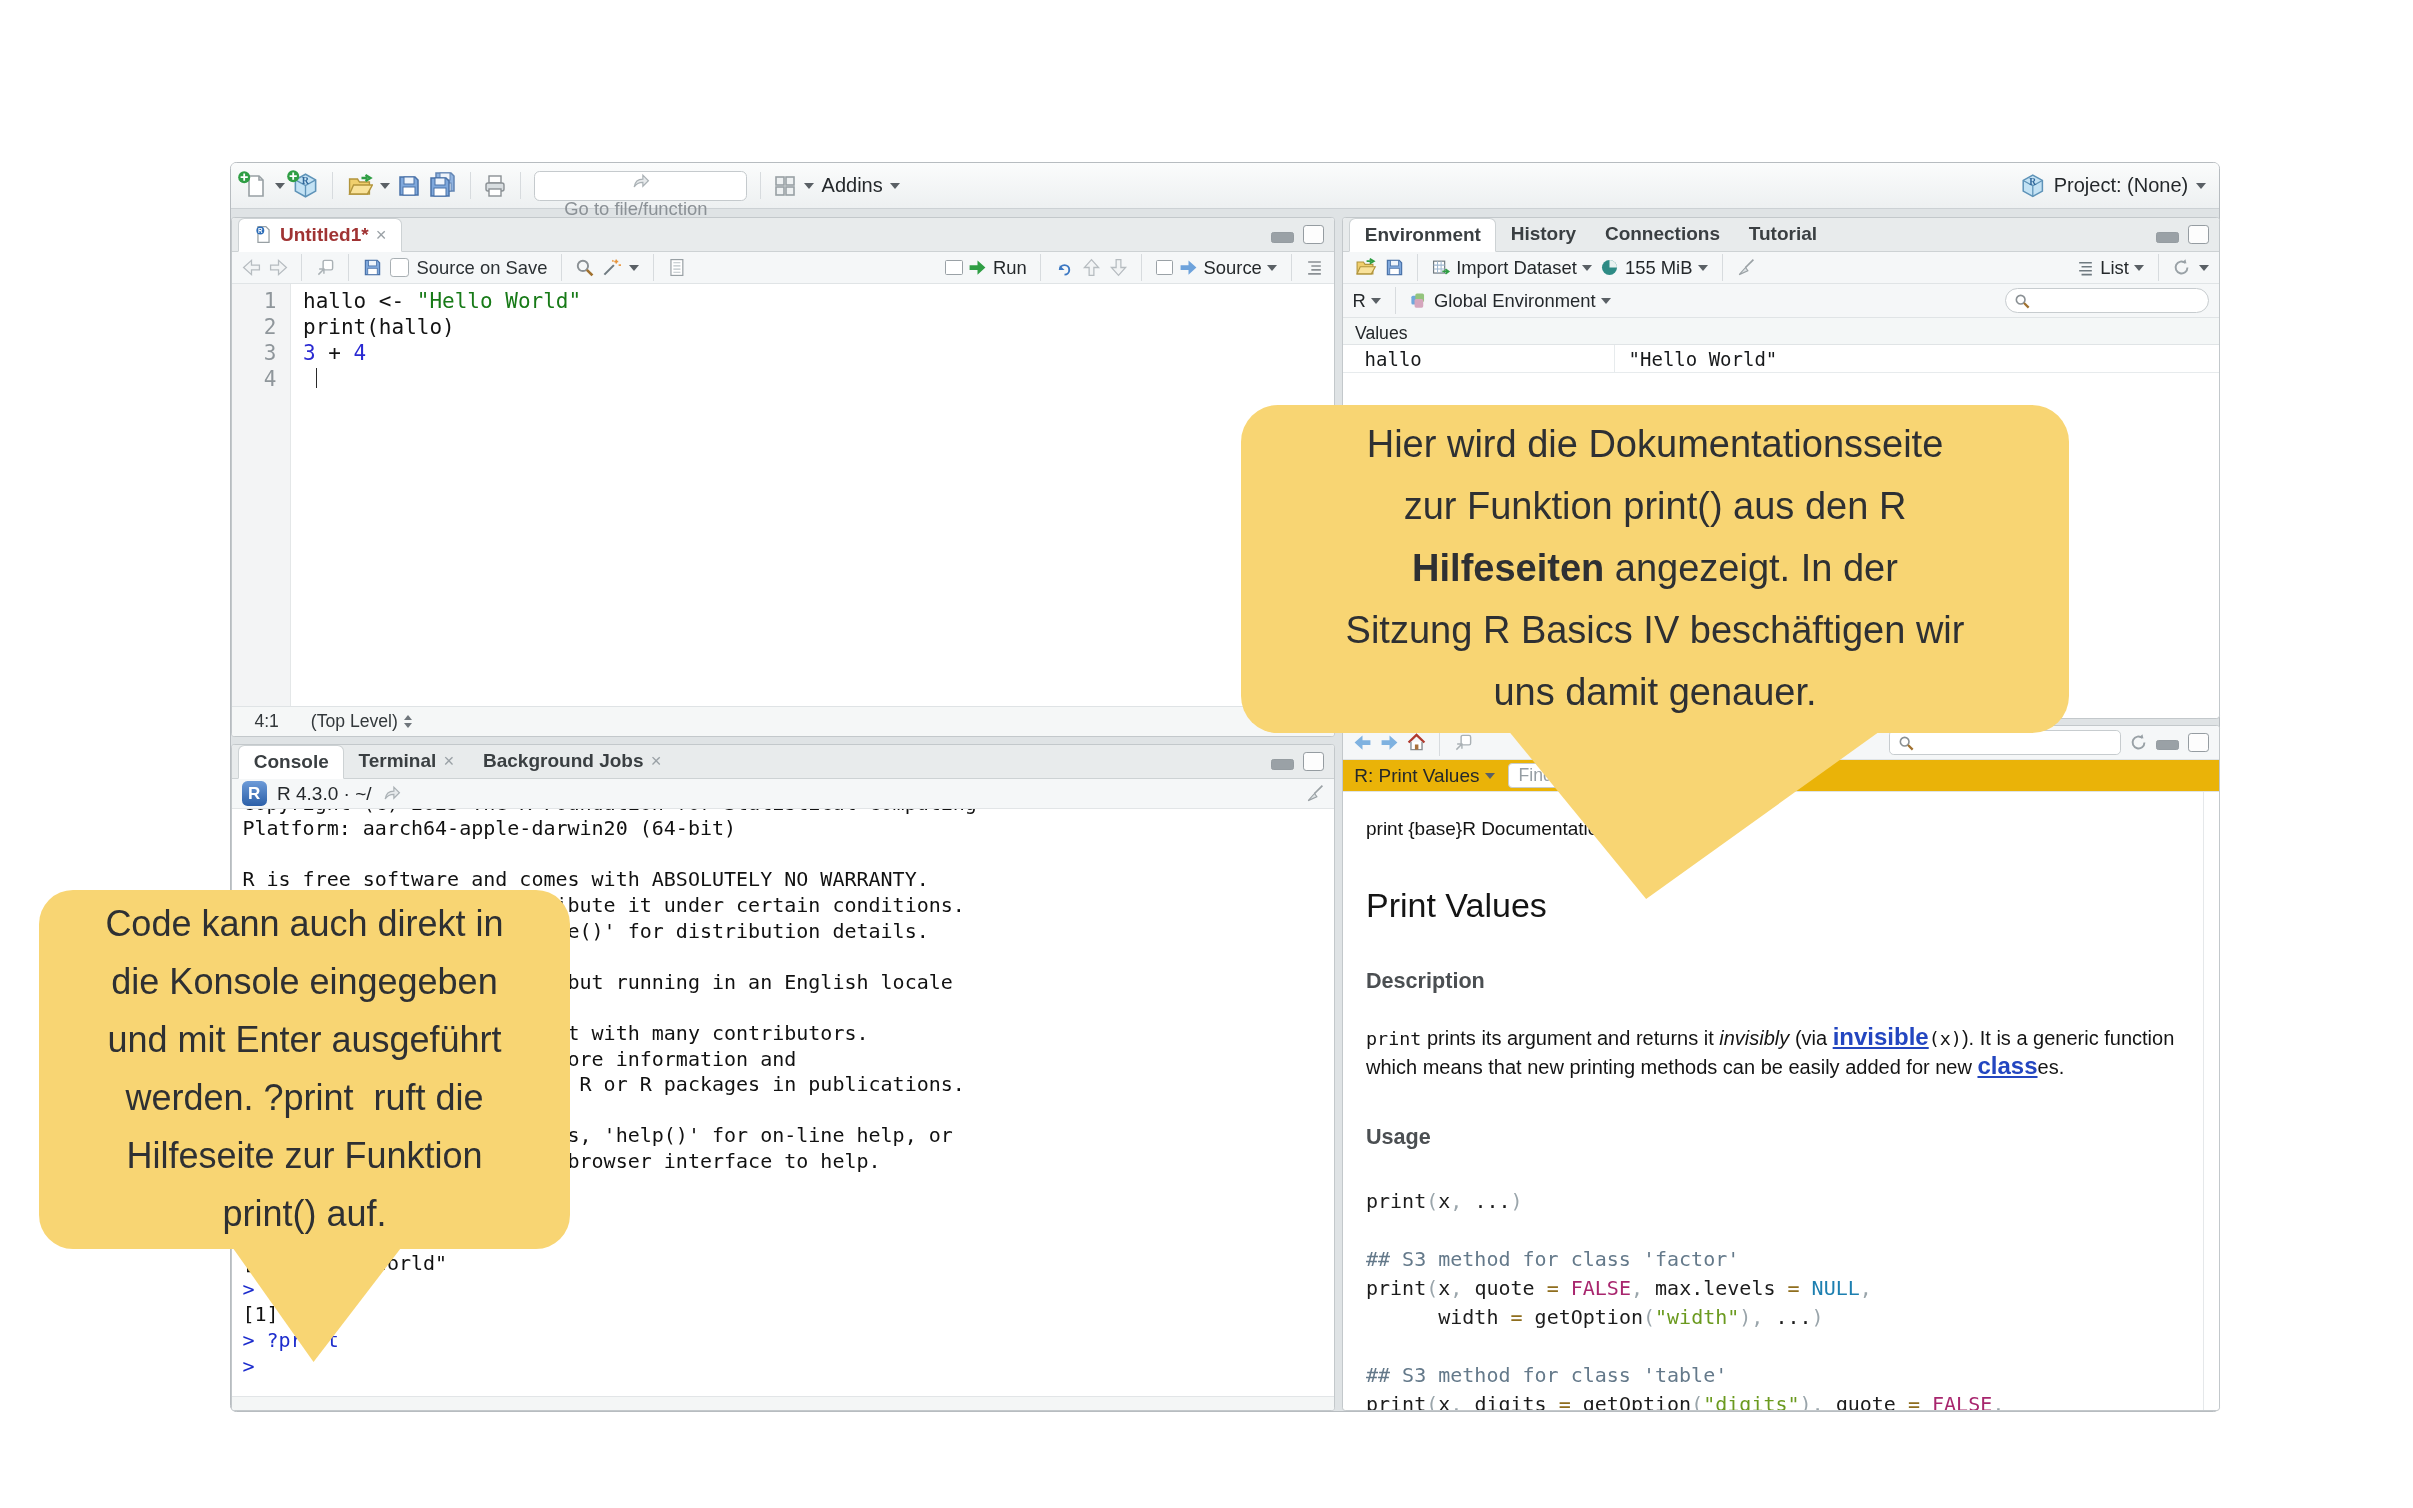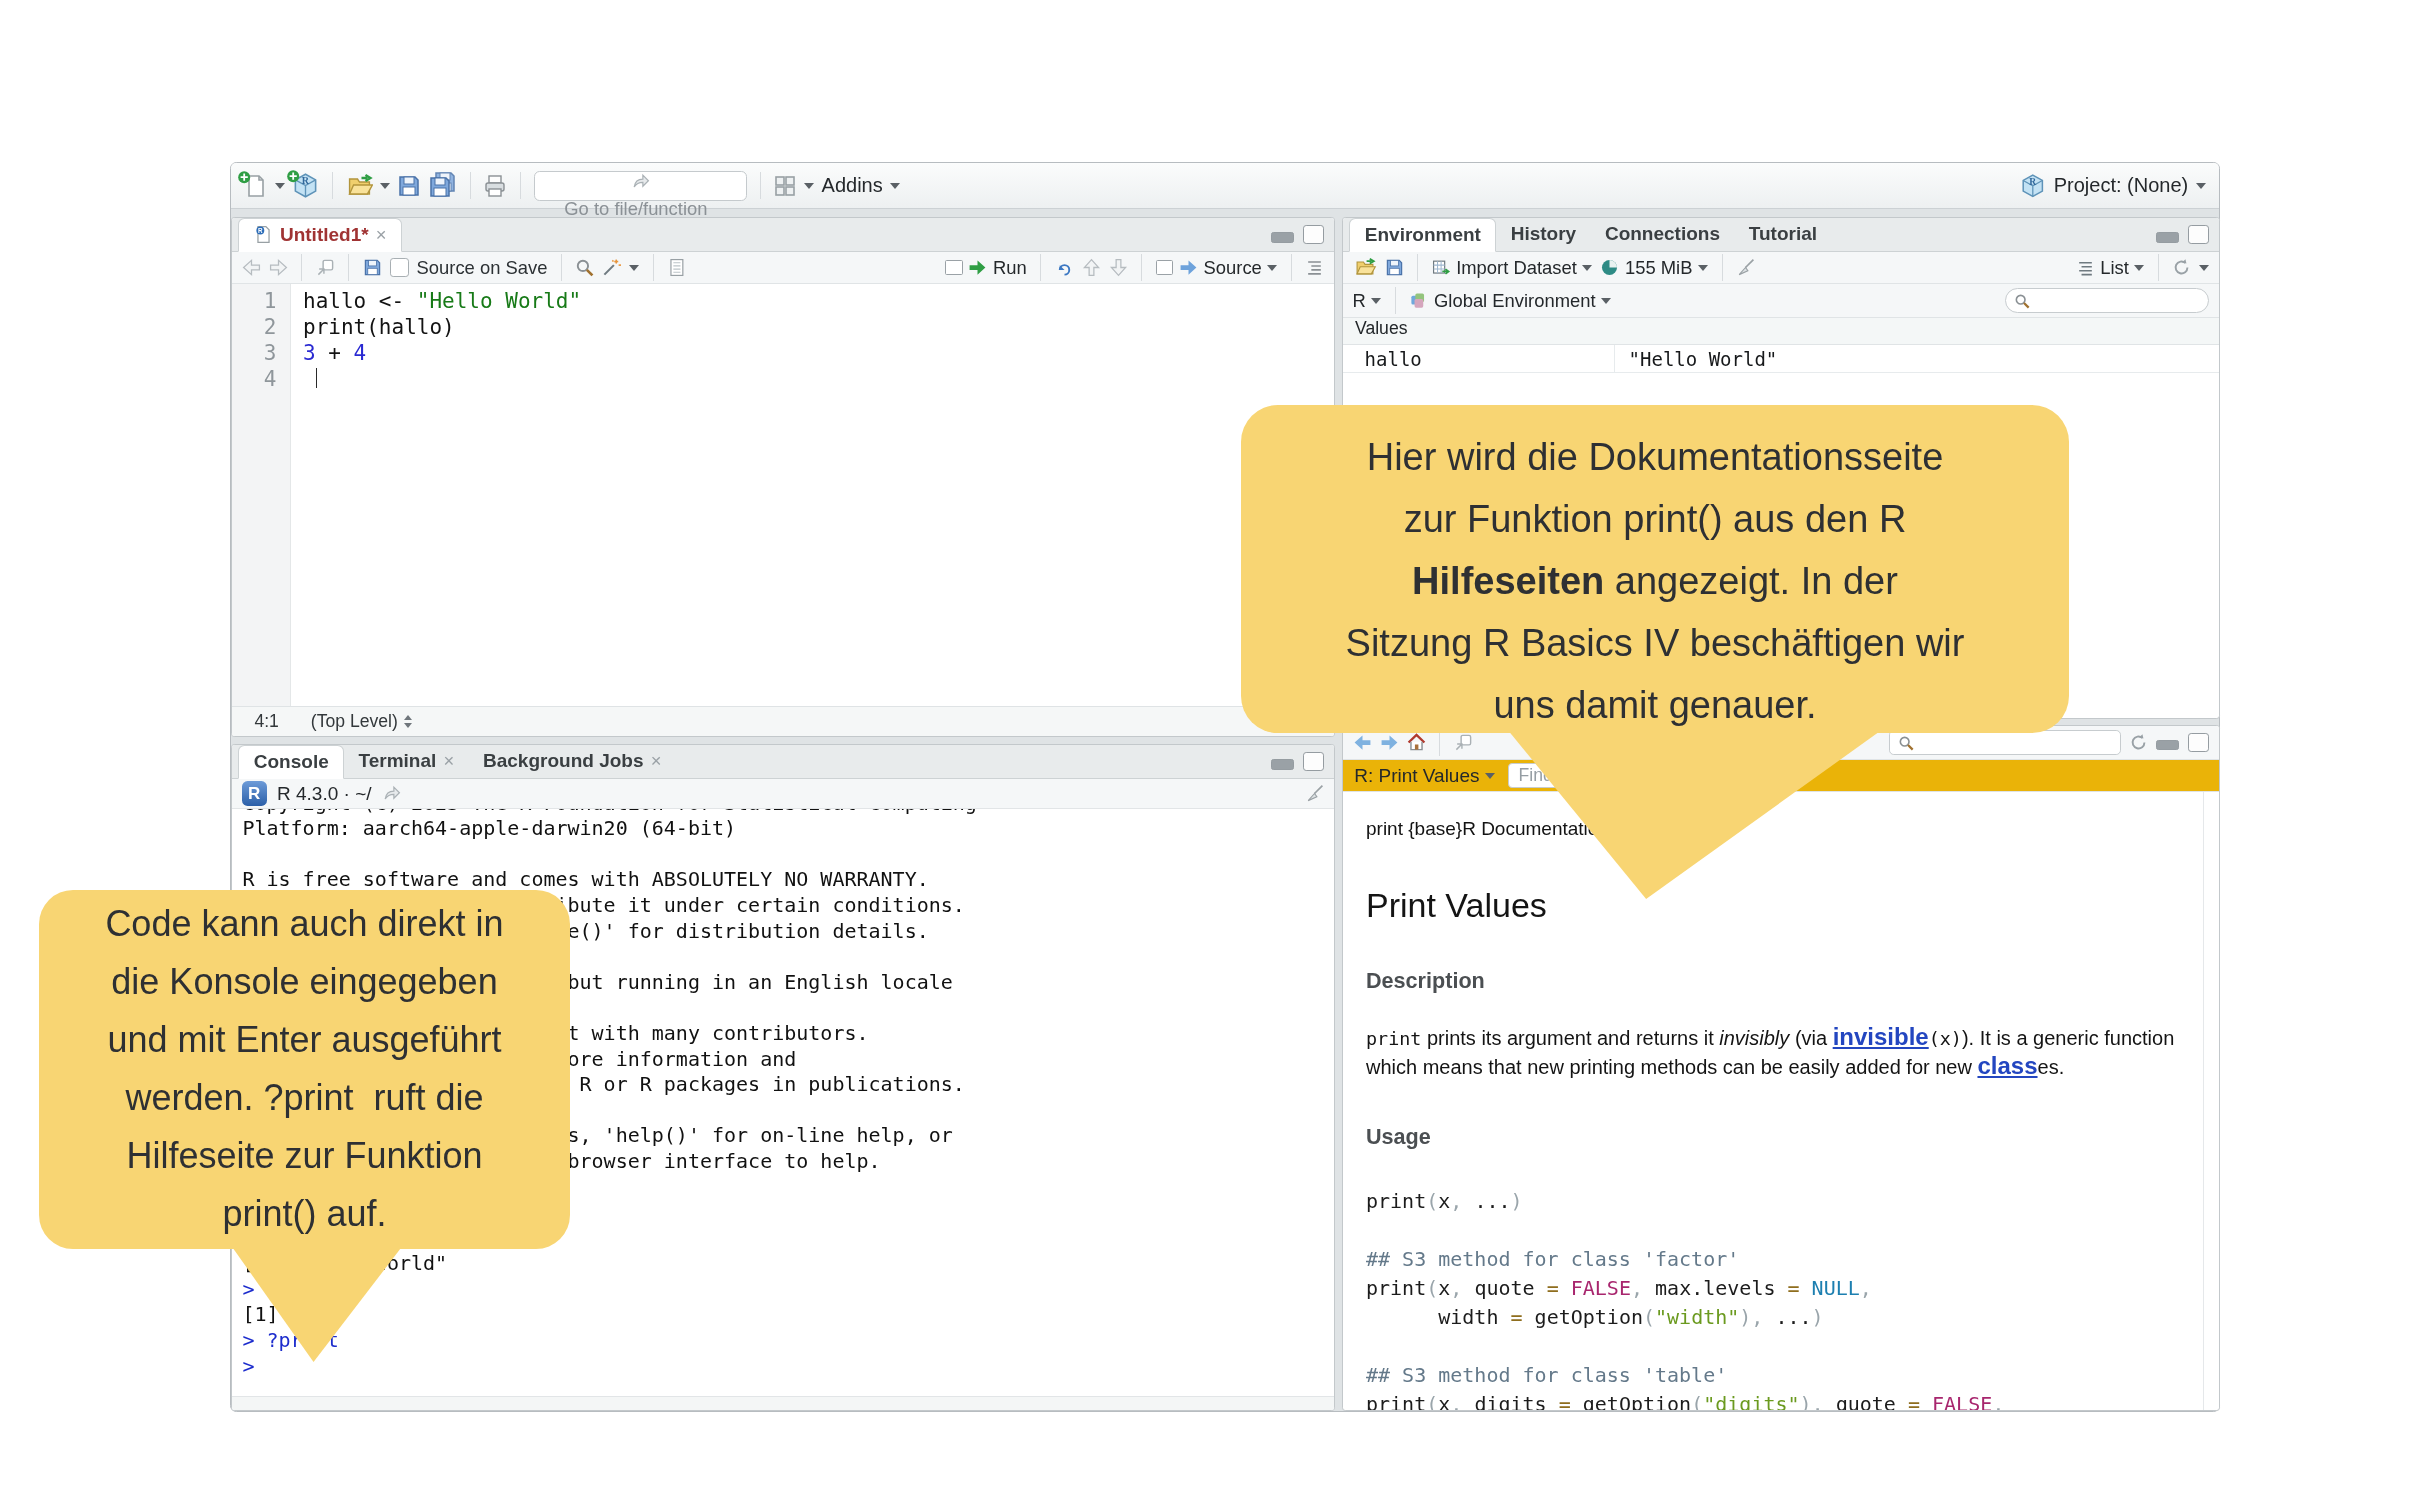--- a/index.html
+++ b/index.html
@@ -68,21 +68,21 @@
   .rlogo { width:25px; height:25px; border-radius:5.6px; background:linear-gradient(#6d9bd8,#2b5fa8); color:#fff; font-weight:700; font-size:17px; display:flex; align-items:center; justify-content:center; }
   .console-body { position:relative; font-family:"DejaVu Sans Mono","Liberation Mono",monospace; font-size:20px; line-height:25.6px; padding-left:10.4px; color:#111; height:603px; overflow:hidden; }
   .cline { white-space:pre; min-height:25.6px; }
   .c-cmd { color:#1c2ccd; }
   .c-clip { margin-top:-18.4px; }
   .console-foot { position:absolute; left:0; right:0; bottom:0; height:16px; background:#f4f6f6; border-top:0.8px solid #e2e5e7; }
 
   
   .env-row2 { height:34px; background:#f5f7f8; border-bottom:0.8px solid #e0e4e6; display:flex; align-items:center; gap:8px; padding:0 9.6px; font-size:18.4px; color:#2c3134; }
   .pill-search { margin-left:auto; width:204px; height:25px; border:0.8px solid #c7cccf; border-radius:12.8px; background:#fff; display:flex; align-items:center; gap:6.4px; padding:0 8px; }
-  .sec-hdr { height:27px; background:#f4f7f7; border-bottom:0.8px solid #e0e4e6; display:flex; align-items:flex-start; padding:0 12px; font-size:17.6px; color:#23272a; }
+  .sec-hdr { height:27px; background:#f4f7f7; border-bottom:0.8px solid #e0e4e6; display:flex; align-items:flex-end; padding:0 12px; font-size:17.6px; color:#23272a; }
   .env-row { height:28px; display:flex; align-items:stretch; border-bottom:0.8px solid #e7ebed; font-family:"DejaVu Sans Mono","Liberation Mono",monospace; font-size:19px; color:#17191b; background:#fff; }
   .env-name { width:272px; border-right:0.8px solid #e7ebed; display:flex; align-items:center; padding-left:21.6px; }
   .env-val  { display:flex; align-items:center; padding-left:13.6px; }
 
   
   .help-row2 { height:32px; background:#eab308; border-bottom:0.8px solid #dfe3e5; display:flex; align-items:center; gap:12.8px; padding:0 11.2px; font-size:19px; color:#24282b; }
   .find-box { width:218px; height:25px; background:#fff; border:0.8px solid #c7cccf; border-radius:4px; display:flex; align-items:center; padding:0 9.6px; }
   .find-box input { border:none; outline:none; width:100%; font-size:17.6px; font-family:"Liberation Sans",sans-serif; color:#333; background:transparent; }
   .find-box input::placeholder { color:#959da3; }
   .help-body { position:relative; padding:25.6px 32px 0 23px; height:620px; overflow:hidden; }
@@ -98,21 +98,21 @@
   .help-code .cline { min-height:29px; }
   .tk-cm { color:#64798a; }
   .tk-eq { color:#8f6e1e; }
   .tk-fa { color:#a8266e; }
   .tk-nu { color:#1d7fb0; }
   .tk-st { color:#6b9a1f; }
   .tk-p  { color:#9aa5ab; }
 
   
   .callout { position:absolute; background:#f8d573; color:#2e3033; text-align:center; z-index:20; }
-  #co-right { left:1241px; top:405px; width:828px; height:328px; border-radius:37px; font-size:38px; line-height:62px; padding-top:21px; }
+  #co-right { left:1241px; top:405px; width:828px; height:328px; border-radius:37px; font-size:38px; line-height:62px; padding-top:8px; }
   #co-left  { left:39px; top:890px; width:531px; height:359px; border-radius:34px; font-size:36px; line-height:58px; padding-top:4.8px; }
   .tk-b { font-weight:700; }
   .tail { position:absolute; background:#f8d573; z-index:19; }
   #tail-right { left:1507px; top:729px; width:376px; height:170px; clip-path:polygon(0 0,100% 0,37% 100%); }
   #tail-left  { left:230px; top:1244px; width:174px; height:118px; clip-path:polygon(0 0,100% 0,48% 100%); }
 
   svg.ic { overflow:visible; }
 </style>
 </head>
 <body>

